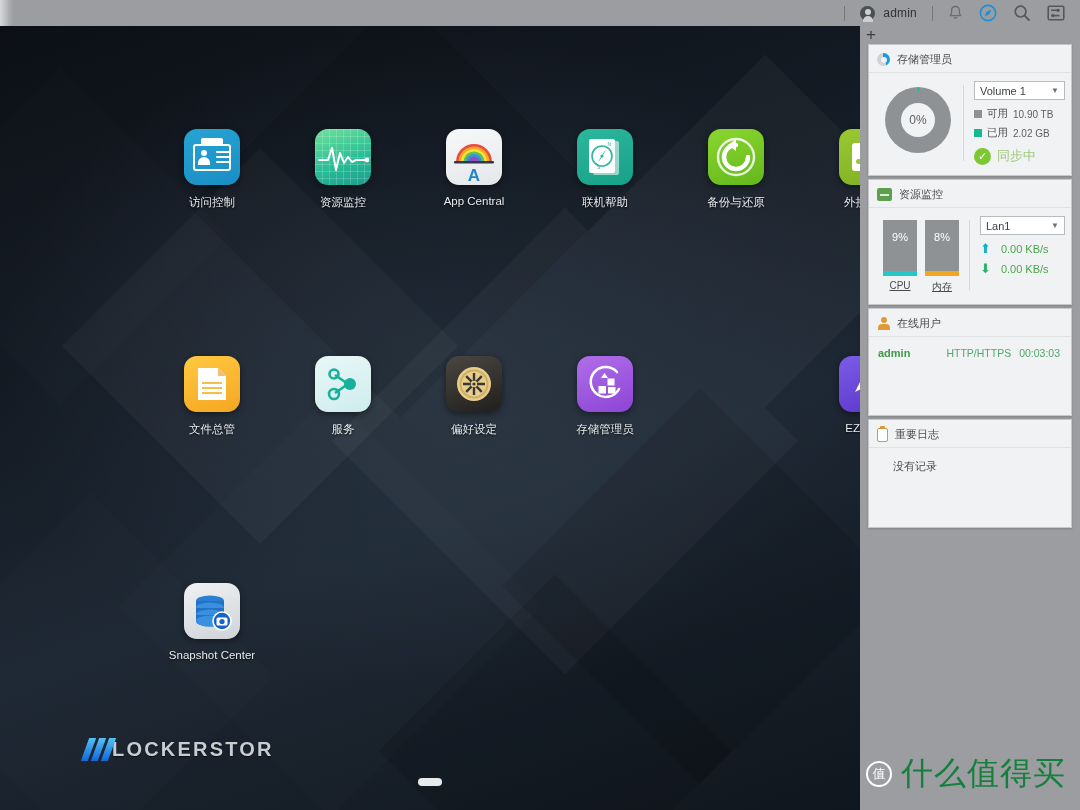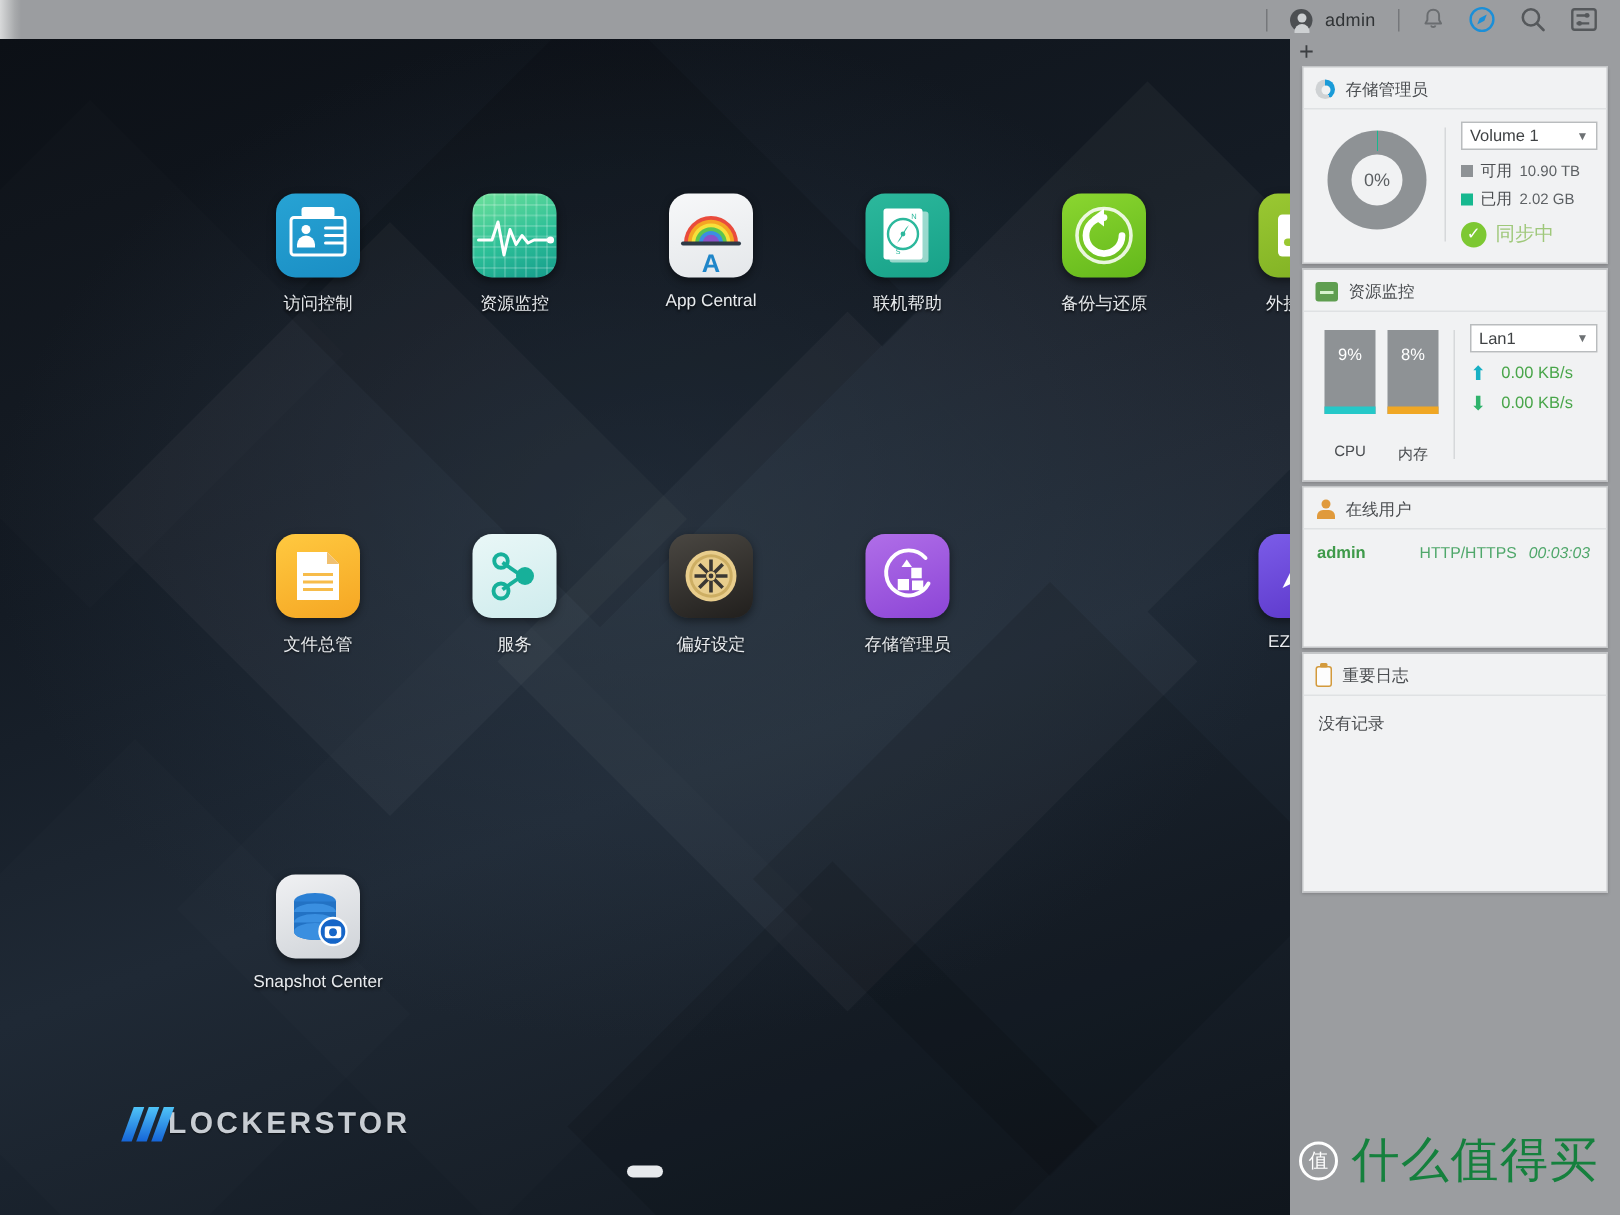--- a/index.html
+++ b/index.html
@@ -212,37 +212,37 @@
   .bar {
     height: 56px; background: #8e9295; position: relative;
     display: flex; align-items: flex-start; justify-content: center;
   }
   .bar em {
     font-style: normal; color: #fff; font-size: 11px; margin-top: 11px;
   }
   .bar i { position: absolute; left: 0; right: 0; bottom: 0; display:block; }
   .bar i.cyan { background: #25c8c8; height: 5px; }
   .bar i.orange { background: #f0a724; height: 5px; }
-  .bar-lbl { font-size: 10px; color: #4a4d50; margin-top: 20px; }
+  .bar-lbl { font-size: 10px; color: #4a4d50; margin-top: 4px; text-decoration: underline; }
   .net-row { display: flex; align-items: center; gap: 10px; margin-bottom: 7px; }
   .arrow-up { color: #17b0c4; font-size: 13px; line-height: 1; }
   .arrow-dn { color: #2fb36b; font-size: 13px; line-height: 1; }
   .net-val { font-size: 11px; color: #49a64a; }
 
   
   .user-row {
     display: flex; align-items: center; padding: 9px 8px 0 9px; gap: 8px;
   }
   .u-name { font-size: 11px; color: #3f9a4a; font-weight: bold; flex: 0 0 auto; }
   .u-proto { font-size: 10.5px; color: #4fa76a; margin-left: 28px; }
-  .u-time { font-size: 10.5px; color: #4fa76a; font-style: italic; }
+  .u-time { font-size: 10.5px; color: #4fa76a; }
   .u-sep { width: 1px; height: 14px; background: #cfd2d4; margin: 0 2px 0 6px; }
   .widget.users { height: 108px; }
-  .widget.logs { height: 160px; }
-  .log-empty { font-size: 11px; color: #4a4d50; padding: 11px 10px; }
+  .widget.logs { height: 109px; }
+  .log-empty { font-size: 11px; color: #4a4d50; padding: 11px 24px; }
 
   
   .ico-storage {
     width: 13px; height: 13px; border-radius: 50%;
     background: conic-gradient(#1a9bd8 0deg 150deg, #cfd2d4 150deg 360deg);
     position: relative;
   }
   .ico-storage::after {
     content:""; position:absolute; left:3.5px; top:3.5px; width:6px; height:6px;
     border-radius:50%; background:#f1f2f3;

